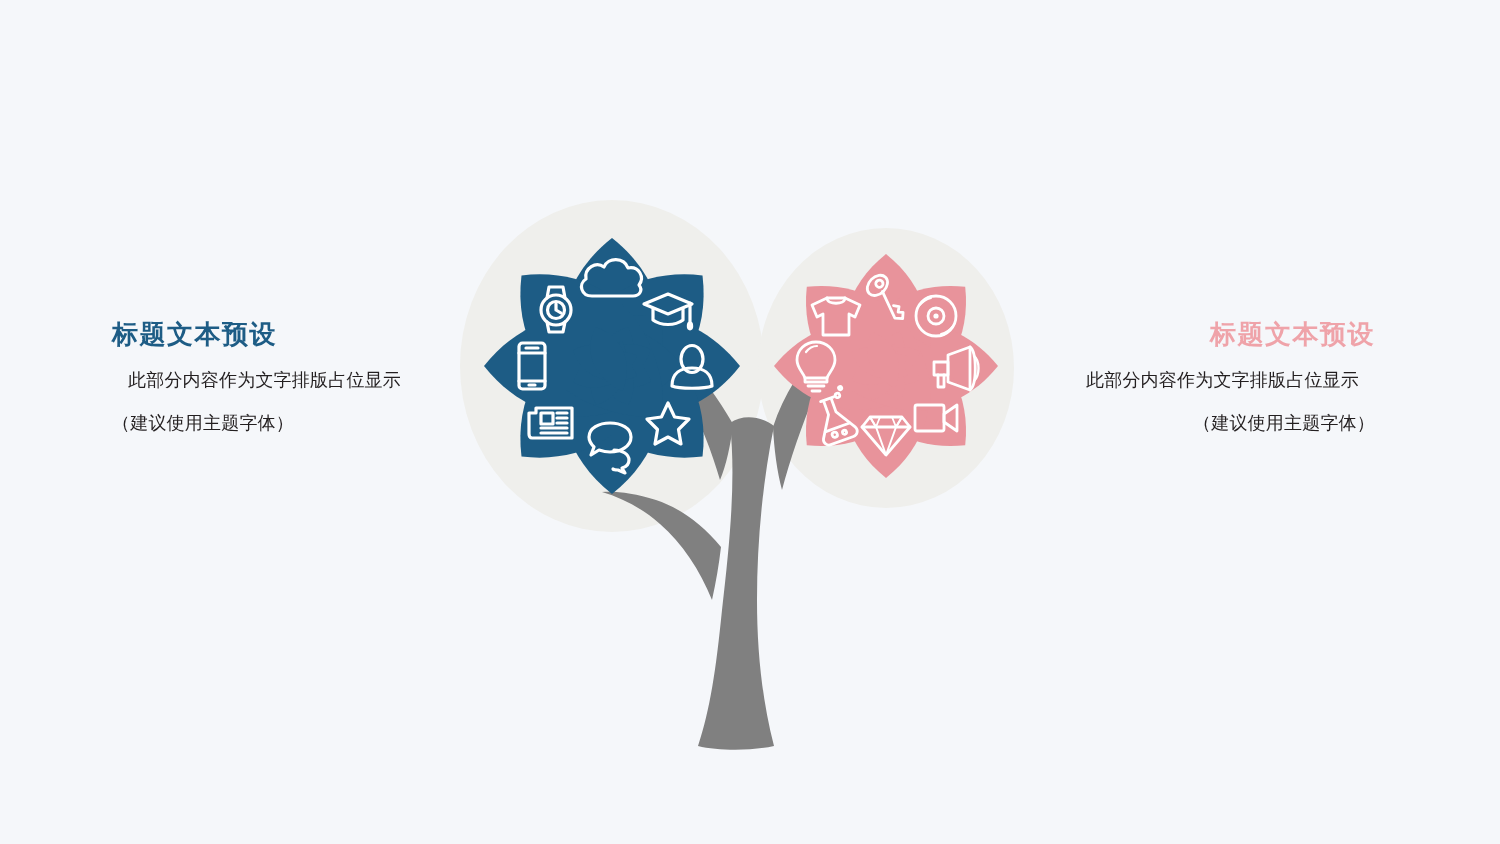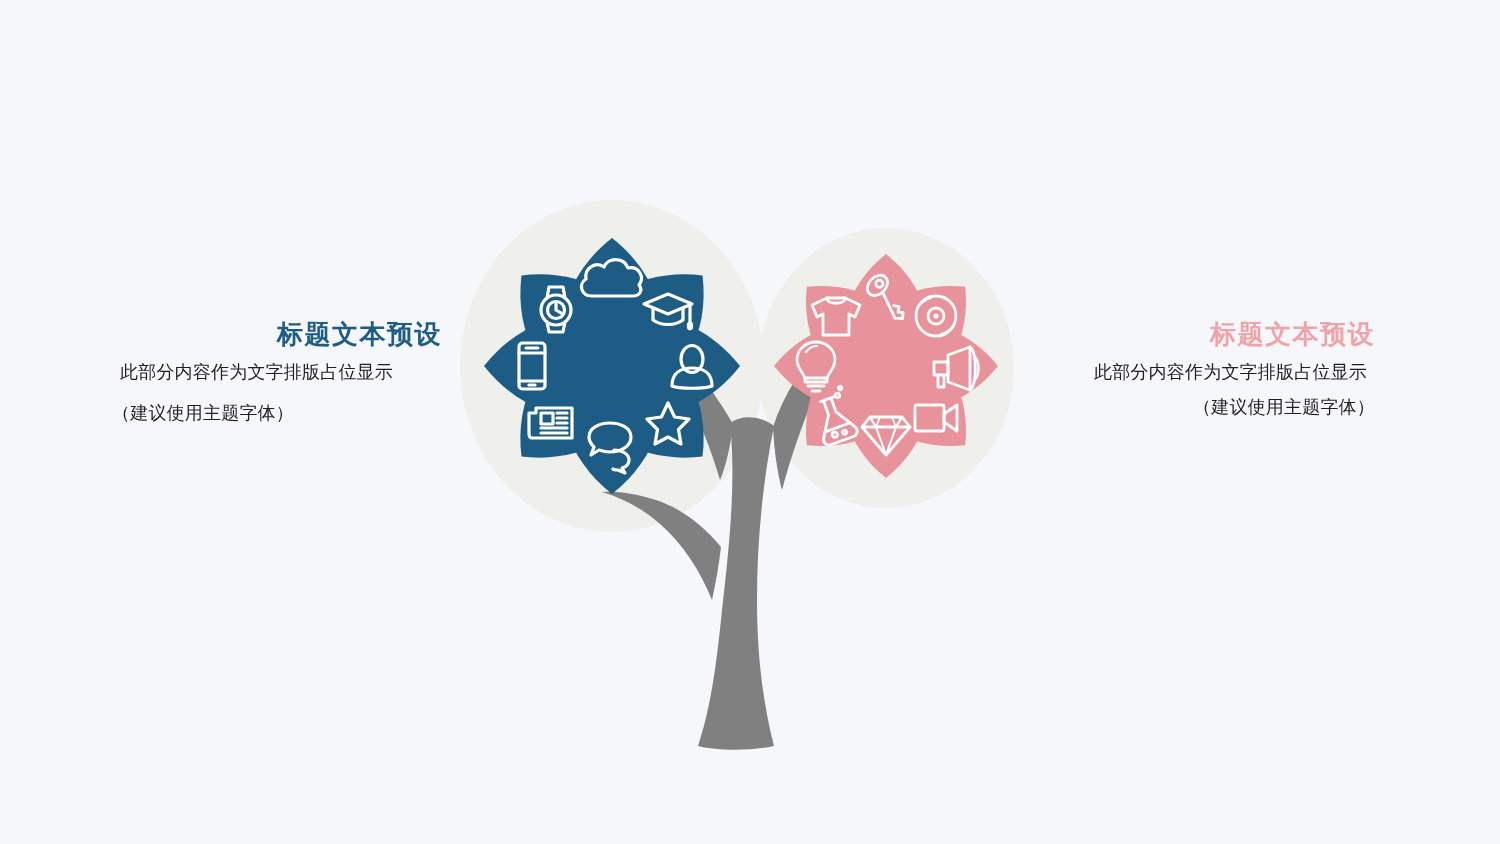--- a/index.html
+++ b/index.html
@@ -30,30 +30,29 @@
   }
   .text-left{ left:112px; top:318px; text-align:left; }
   .text-right{ left:1060px; top:318px; text-align:right; width:315px; }
 
   .block-heading{
     font-size:26px;
     font-weight:700;
     letter-spacing:1.5px;
     line-height:1.25;
     margin:0 0 4px 0;
-    text-align:right;
   }
   .heading-blue{ color:#1d5c85; }
   .heading-pink{ color:#efa3a9; }
 
   .block-body{
     font-size:18px;
     color:#231f20;
     line-height:1.5;
-    margin:8px;
+    margin:16px;
     letter-spacing:0.2px;
   }
   .block-note{
     font-size:18px;
     color:#231f20;
     line-height:1.5;
     margin:14px 0 0 0;
     letter-spacing:0.2px;
   }
   .text-right .block-note{ margin-top:0; }

